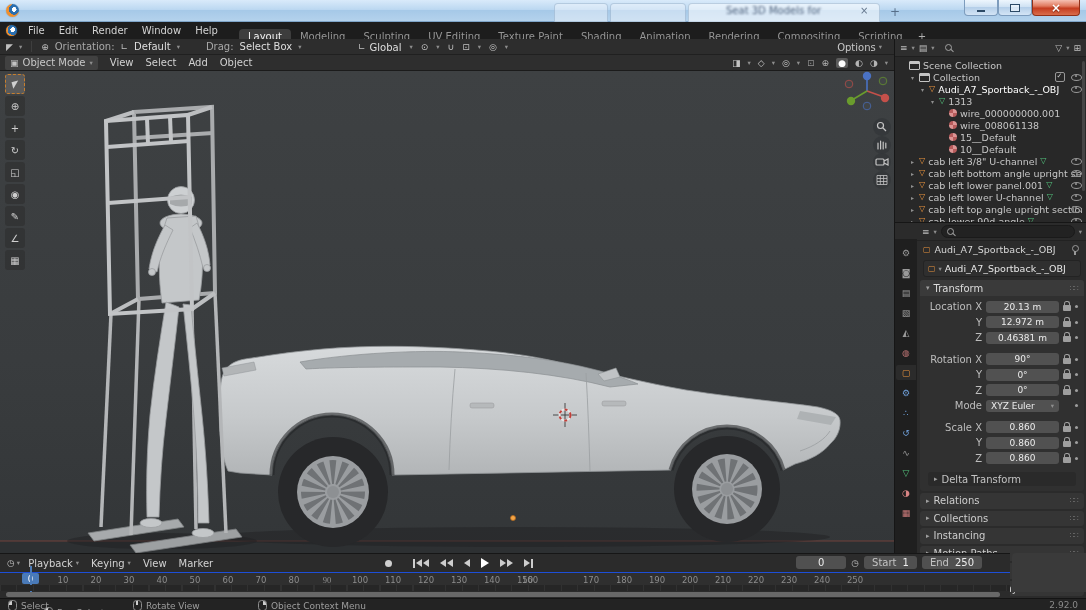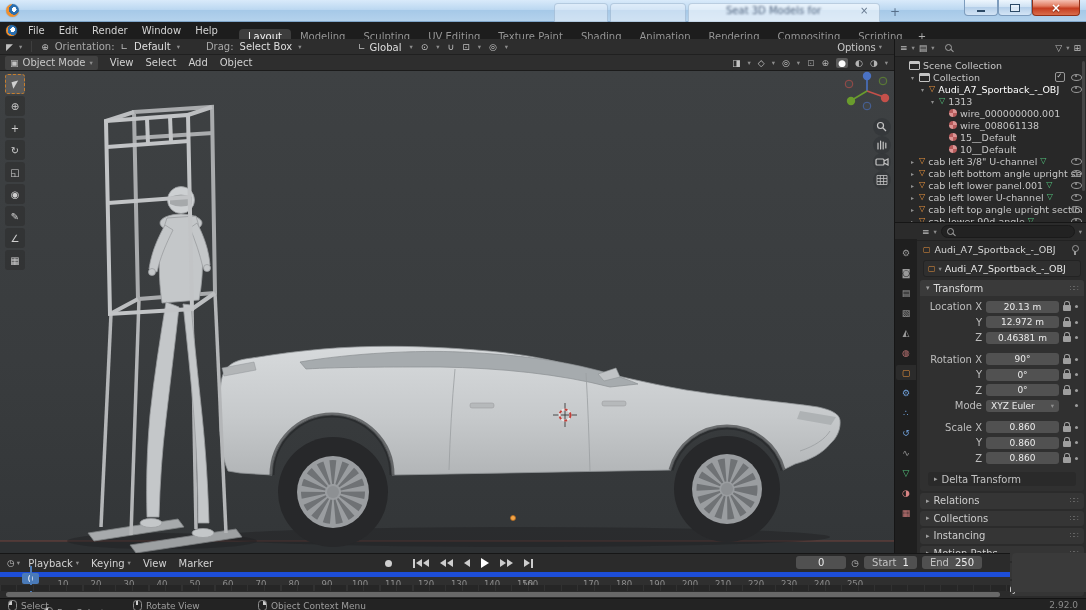--- a/index.html
+++ b/index.html
@@ -139,21 +139,21 @@
   #transport{position:absolute;left:385px;top:0;height:18px;display:flex;align-items:center;gap:7px}
   .recdot{width:7px;height:7px;border-radius:50%;background:#cfcfcf;margin-right:12px}
   .tbtn{display:flex;align-items:center;gap:1px;height:14px;padding:0 2px}
   .tl{width:0;height:0;border-top:4px solid transparent;border-bottom:4px solid transparent;border-right:6px solid #cdcdcd}
   .tr2{width:0;height:0;border-top:4px solid transparent;border-bottom:4px solid transparent;border-left:6px solid #cdcdcd}
   .tr2.big{border-top-width:5px;border-bottom-width:5px;border-left-width:8px;border-left-color:#ffffff}
   .vb{width:2px;height:9px;background:#cdcdcd}
   #tl-fields{position:absolute;right:28px;top:2px;display:flex;align-items:center;gap:5px}
   .tl-field{background:#505050;border-radius:3px;height:13px;display:flex;align-items:center;justify-content:center;color:#ececec;padding:0 8px;gap:6px}
   .tl-flabel{color:#c3c3c3}
-  #ruler{position:absolute;left:0;top:18px;width:1010px;height:13px;background:#2f2f2f;border-top:5px solid #1d4ed8}
+  #ruler{position:absolute;left:0;top:18px;width:1010px;height:13px;background:#2f2f2f;border-top:1px solid #1d4ed8}
   .tick{position:absolute;top:2px;width:24px;margin-left:-12px;text-align:center;color:#8d8d8d;font-size:8.5px}
   #playhead{position:absolute;left:22px;top:1px;width:17px;height:11px;background:#4a7ab8;border-radius:2px;color:#fff;font-size:8.5px;display:flex;align-items:center;justify-content:center}
   #playline{position:absolute;left:30px;top:12px;width:1.5px;height:27px;background:#4a7ab8}
   #channel{position:absolute;left:0;top:31px;width:1010px;height:6px;background:#262626;
     background-image:repeating-linear-gradient(90deg,#313131 0 1px,transparent 1px 16.5px)}
   #tl-scroll{position:absolute;left:6px;top:38px;width:994px;height:5px;background:#3a3a3a;border-radius:3px}
   #tl-thumb{position:absolute;left:0;top:0;width:100%;height:5px;background:#686868;border-radius:3px}
 
   
   #statusbar{left:0;top:598px;width:1086px;height:12px;background:#232323;border-top:1px solid #141414;box-sizing:border-box}
@@ -831,21 +831,21 @@
     </div>
     <div id="ruler">
         <span class="tick" style="left: 63px;">10</span>
         <span class="tick" style="left: 96px;">20</span>
         <span class="tick" style="left: 129px;">30</span>
         <span class="tick" style="left: 162px;">40</span>
         <span class="tick" style="left: 195px;">50</span>
         <span class="tick" style="left: 228px;">60</span>
         <span class="tick" style="left: 261px;">70</span>
         <span class="tick" style="left: 294px;">80</span>
-        <span class="tick" style="left: 327px;">90</span>
+        <span class="tick" style="left: 327px; font-family: Liberation Serif, serif;">90</span>
         <span class="tick" style="left: 360px;">100</span>
         <span class="tick" style="left: 393px;">110</span>
         <span class="tick" style="left: 426px;">120</span>
         <span class="tick" style="left: 459px;">130</span>
         <span class="tick" style="left: 492px;">140</span>
         <span class="tick" style="left: 525px;">150</span>
         <span class="tick" style="left: 530px;">160</span>
         <span class="tick" style="left: 591px;">170</span>
         <span class="tick" style="left: 624px;">180</span>
         <span class="tick" style="left: 657px;">190</span>

